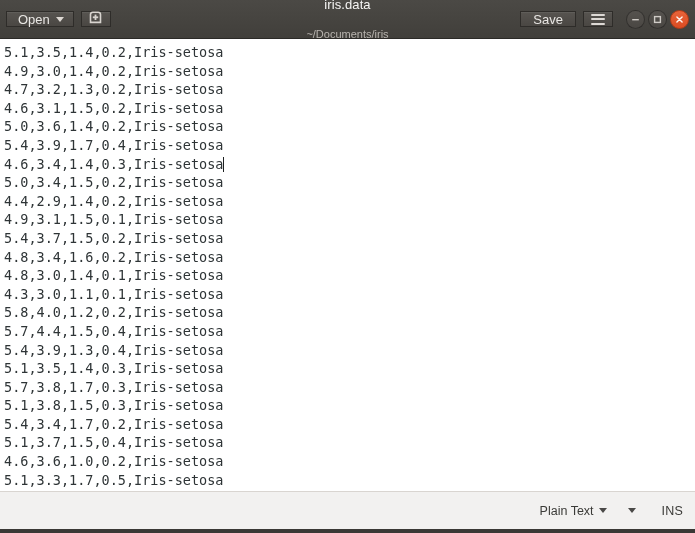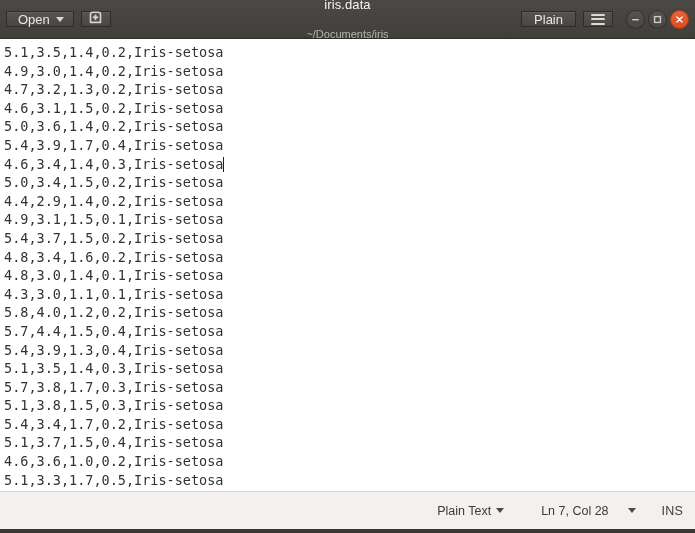--- a/index.html
+++ b/index.html
@@ -243,21 +243,21 @@
       </div>
     </div>
 
     <div class="hb-title-wrap">
       <div class="hb-title">iris.data</div>
       <div class="hb-subtitle">~/Documents/iris</div>
     </div>
 
     <div class="hb-right">
       <div class="btn btn-save">
-        <span>Plain</span>
+        <span>Save</span>
       </div>
       <div class="btn btn-icon">
         <span class="hamburger">
           <i></i>
             <i></i>
             <i></i>
         </span>
       </div>
       <div class="wincontrols">
         <div class="wc wc-min">
@@ -287,23 +287,20 @@
 
   <div class="textview">
     <div class="code" id="code-lines"><div class="line"><span>5.1,3.5,1.4,0.2,Iris-setosa</span></div><div class="line"><span>4.9,3.0,1.4,0.2,Iris-setosa</span></div><div class="line"><span>4.7,3.2,1.3,0.2,Iris-setosa</span></div><div class="line"><span>4.6,3.1,1.5,0.2,Iris-setosa</span></div><div class="line"><span>5.0,3.6,1.4,0.2,Iris-setosa</span></div><div class="line"><span>5.4,3.9,1.7,0.4,Iris-setosa</span></div><div class="line"><span>4.6,3.4,1.4,0.3,Iris-setosa</span><span class="caret"></span></div><div class="line"><span>5.0,3.4,1.5,0.2,Iris-setosa</span></div><div class="line"><span>4.4,2.9,1.4,0.2,Iris-setosa</span></div><div class="line"><span>4.9,3.1,1.5,0.1,Iris-setosa</span></div><div class="line"><span>5.4,3.7,1.5,0.2,Iris-setosa</span></div><div class="line"><span>4.8,3.4,1.6,0.2,Iris-setosa</span></div><div class="line"><span>4.8,3.0,1.4,0.1,Iris-setosa</span></div><div class="line"><span>4.3,3.0,1.1,0.1,Iris-setosa</span></div><div class="line"><span>5.8,4.0,1.2,0.2,Iris-setosa</span></div><div class="line"><span>5.7,4.4,1.5,0.4,Iris-setosa</span></div><div class="line"><span>5.4,3.9,1.3,0.4,Iris-setosa</span></div><div class="line"><span>5.1,3.5,1.4,0.3,Iris-setosa</span></div><div class="line"><span>5.7,3.8,1.7,0.3,Iris-setosa</span></div><div class="line"><span>5.1,3.8,1.5,0.3,Iris-setosa</span></div><div class="line"><span>5.4,3.4,1.7,0.2,Iris-setosa</span></div><div class="line"><span>5.1,3.7,1.5,0.4,Iris-setosa</span></div><div class="line"><span>4.6,3.6,1.0,0.2,Iris-setosa</span></div><div class="line"><span>5.1,3.3,1.7,0.5,Iris-setosa</span></div><div class="line"><span>4.8,3.4,1.9,0.2,Iris-setosa</span></div></div>
   </div>
 
   <div class="statusbar">
     <div class="sb-item">
       <span>Plain Text</span>
       <span class="sb-caret"></span>
     </div>
-    <div class="sb-item sb-pos">
-      <span>Ln 7, Col 28</span>
-    </div>
     <div class="sb-item sb-arrow-only">
       <span class="sb-caret"></span>
     </div>
     <div class="sb-item sb-ins">
       <span>INS</span>
     </div>
   </div>
 
   <div class="bottom-edge"></div>
 </div>

